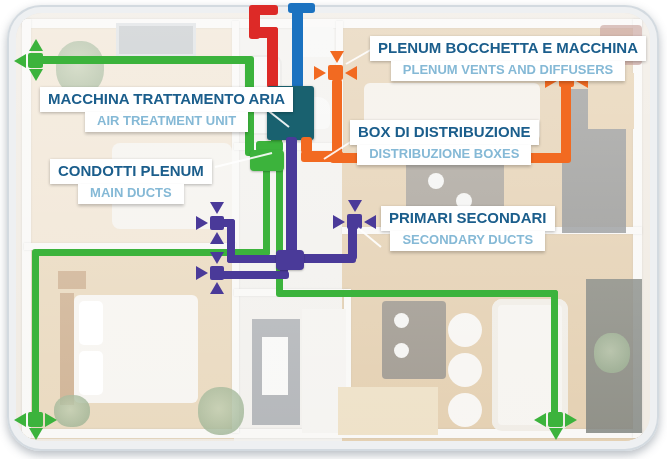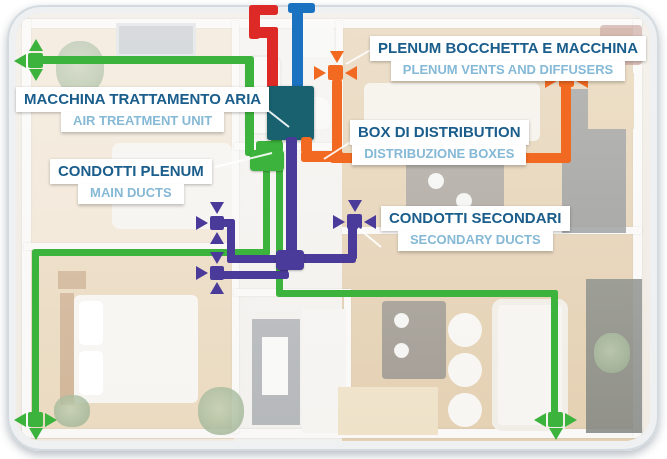--- a/index.html
+++ b/index.html
@@ -195,35 +195,35 @@
     <div class="tri o t-left" style="left:576px;top:74px;"></div>
 
     <svg class="leaders" width="667" height="459">
       <line x1="256" y1="101" x2="289" y2="127" stroke="#ffffff" stroke-width="2" opacity="0.9"></line>
       <line x1="215" y1="167" x2="272" y2="153" stroke="#ffffff" stroke-width="2" opacity="0.9"></line>
       <line x1="374" y1="48" x2="346" y2="64" stroke="#ffffff" stroke-width="2" opacity="0.9"></line>
       <line x1="352" y1="141" x2="324" y2="159" stroke="#ffffff" stroke-width="2" opacity="0.9"></line>
       <line x1="381" y1="247" x2="358" y2="228" stroke="#ffffff" stroke-width="2" opacity="0.9"></line>
     </svg>
 
-    <div class="label" style="left:16px;top:87px;">
+    <div class="label" style="left:40px;top:87px;">
       <div class="l1">MACCHINA TRATTAMENTO ARIA</div>
       <div class="l2">AIR TREATMENT UNIT</div>
     </div>
     <div class="label" style="left:50px;top:159px;">
       <div class="l1">CONDOTTI PLENUM</div>
       <div class="l2">MAIN DUCTS</div>
     </div>
     <div class="label" style="left:370px;top:36px;">
       <div class="l1">PLENUM BOCCHETTA E MACCHINA</div>
       <div class="l2">PLENUM VENTS AND DIFFUSERS</div>
     </div>
     <div class="label" style="left:350px;top:120px;">
-      <div class="l1">BOX DI DISTRIBUTION</div>
+      <div class="l1">BOX DI DISTRIBUZIONE</div>
       <div class="l2">DISTRIBUZIONE BOXES</div>
     </div>
     <div class="label" style="left:381px;top:206px;">
-      <div class="l1">CONDOTTI SECONDARI</div>
+      <div class="l1">PRIMARI SECONDARI</div>
       <div class="l2">SECONDARY DUCTS</div>
     </div>
 
   </div>
 </div>
 
 </body></html>

